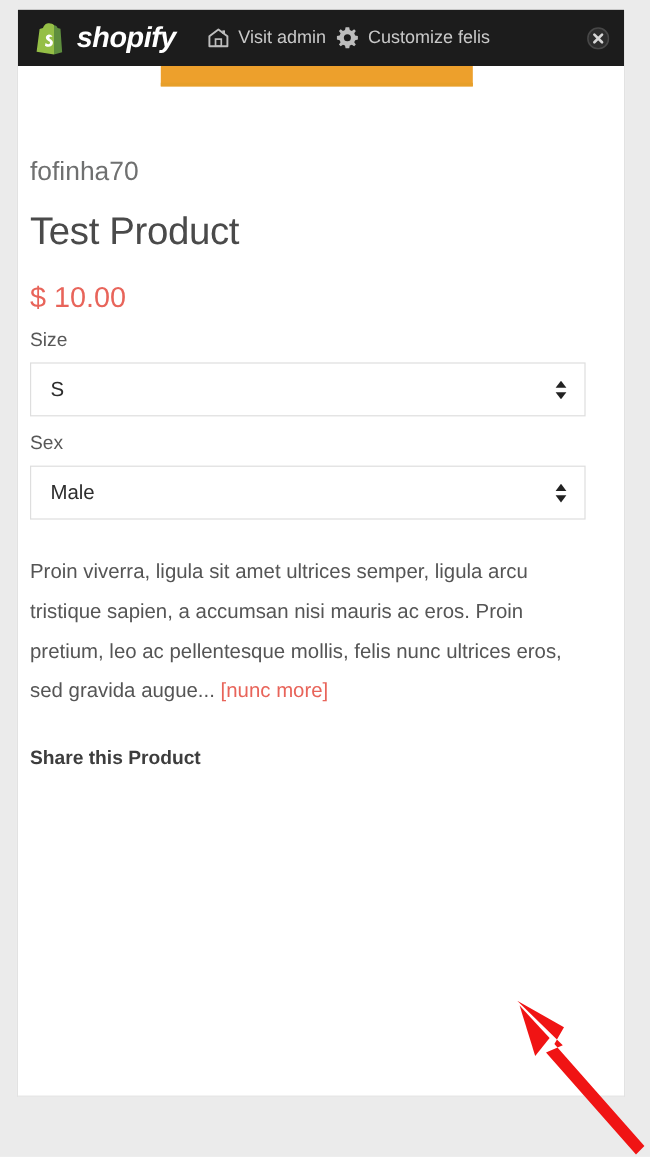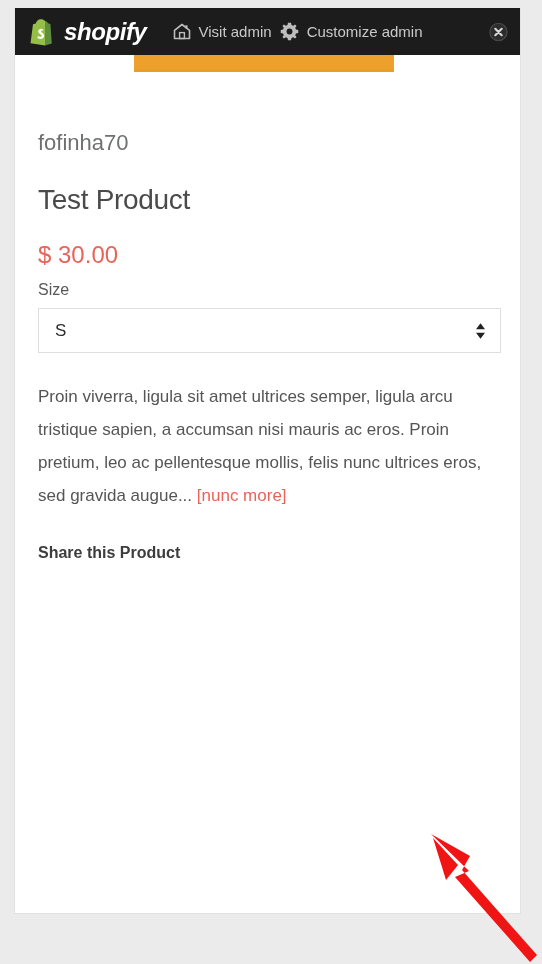--- a/index.html
+++ b/index.html
@@ -105,36 +105,36 @@
     content: "";
     position: absolute;
     left: 0; bottom: 0;
     width: 100%; height: 3px;
     background: #e79f2a;
   }
 
   
   #product {
     position: absolute;
-    left: 17px;
+    left: 4px;
     top: 64px;
     width: 507px;
     padding: 0 6px;
   }
 
   #vendor {
     margin-top: 60px;
     font-size: 22px;
     color: #6f7070;
     line-height: 1;
   }
 
   #product-title {
-    margin-top: 32px;
-    font-size: 28px;
+    margin-top: 22px;
+    font-size: 32px;
     font-weight: normal;
     color: #4a4a4a;
     line-height: 1;
     letter-spacing: -0.3px;
   }
 
   #price {
     margin-top: 29px;
     font-size: 24px;
     color: #e8645a;
@@ -252,60 +252,72 @@
           <span>Visit admin</span>
         </div>
 
         <div class="bar-link">
           <span>
             <svg width="19" height="19" viewBox="0 0 20 20">
               <path d="M10 0.8 L11.6 0.8 L12.1 3.2 L13.9 4.0 L15.9 2.6 L17.4 4.1 L16.0 6.1 L16.8 7.9 L19.2 8.4 L19.2 10.0 L19.2 11.6 L16.8 12.1 L16.0 13.9 L17.4 15.9 L15.9 17.4 L13.9 16.0 L12.1 16.8 L11.6 19.2 L10 19.2 L8.4 19.2 L7.9 16.8 L6.1 16.0 L4.1 17.4 L2.6 15.9 L4.0 13.9 L3.2 12.1 L0.8 11.6 L0.8 10.0 L0.8 8.4 L3.2 7.9 L4.0 6.1 L2.6 4.1 L4.1 2.6 L6.1 4.0 L7.9 3.2 L8.4 0.8 Z" fill="#bdbdbd"></path>
               <circle cx="10" cy="10" r="3.1" fill="#1c1c1c"></circle>
             </svg>
           </span>
-          <span>Customize admin</span>
+          <span>Customize felis</span>
         </div>
 
       </div>
 
       <div id="close-btn">
         <svg width="19" height="19" viewBox="0 0 19 19">
           <circle cx="9.5" cy="9.5" r="8.6" fill="#2c2c2c" stroke="#474747" stroke-width="1.3"></circle>
           <path d="M6.3 6.3 L12.7 12.7 M12.7 6.3 L6.3 12.7" stroke="#d6d6d6" stroke-width="2.2" stroke-linecap="round"></path>
         </svg>
       </div>
     </div>
 
     <div id="media-strip"></div>
 
     <div id="product">
 
       <div id="vendor">fofinha70</div>
 
       <h1 id="product-title">Test Product</h1>
 
-      <div id="price">$ 30.00</div>
+      <div id="price">$ 10.00</div>
 
       
       <div class="option-block">
         <span class="option-label">Size</span>
         <div class="select-shell">
           <span class="select-value">S</span>
           <span class="stepper">
             <svg width="11" height="18" viewBox="0 0 11 18">
               <path d="M5.5 1.2 L10 7.2 L1 7.2 Z" fill="#222222"></path>
               <path d="M5.5 16.8 L1 10.8 L10 10.8 Z" fill="#222222"></path>
             </svg>
           </span>
         </div>
       </div>
 
       
 
       
+      <div class="option-block">
+        <span class="option-label">Sex</span>
+        <div class="select-shell">
+          <span class="select-value">Male</span>
+          <span class="stepper">
+            <svg width="11" height="18" viewBox="0 0 11 18">
+              <path d="M5.5 1.2 L10 7.2 L1 7.2 Z" fill="#222222"></path>
+              <path d="M5.5 16.8 L1 10.8 L10 10.8 Z" fill="#222222"></path>
+            </svg>
+          </span>
+        </div>
+      </div>
 
 
       <p id="description"><span>Proin viverra, ligula sit amet ultrices semper, ligula arcu tristique sapien, a accumsan nisi mauris ac eros. Proin pretium, leo ac pellentesque mollis, felis nunc ultrices eros, sed gravida augue...</span> <a id="view-more">[nunc more]</a></p>
 
       <div id="share-heading">Share this Product</div>
 
     </div>
   </div>
 
   <svg id="annotation-arrow" viewBox="0 0 542 964">

